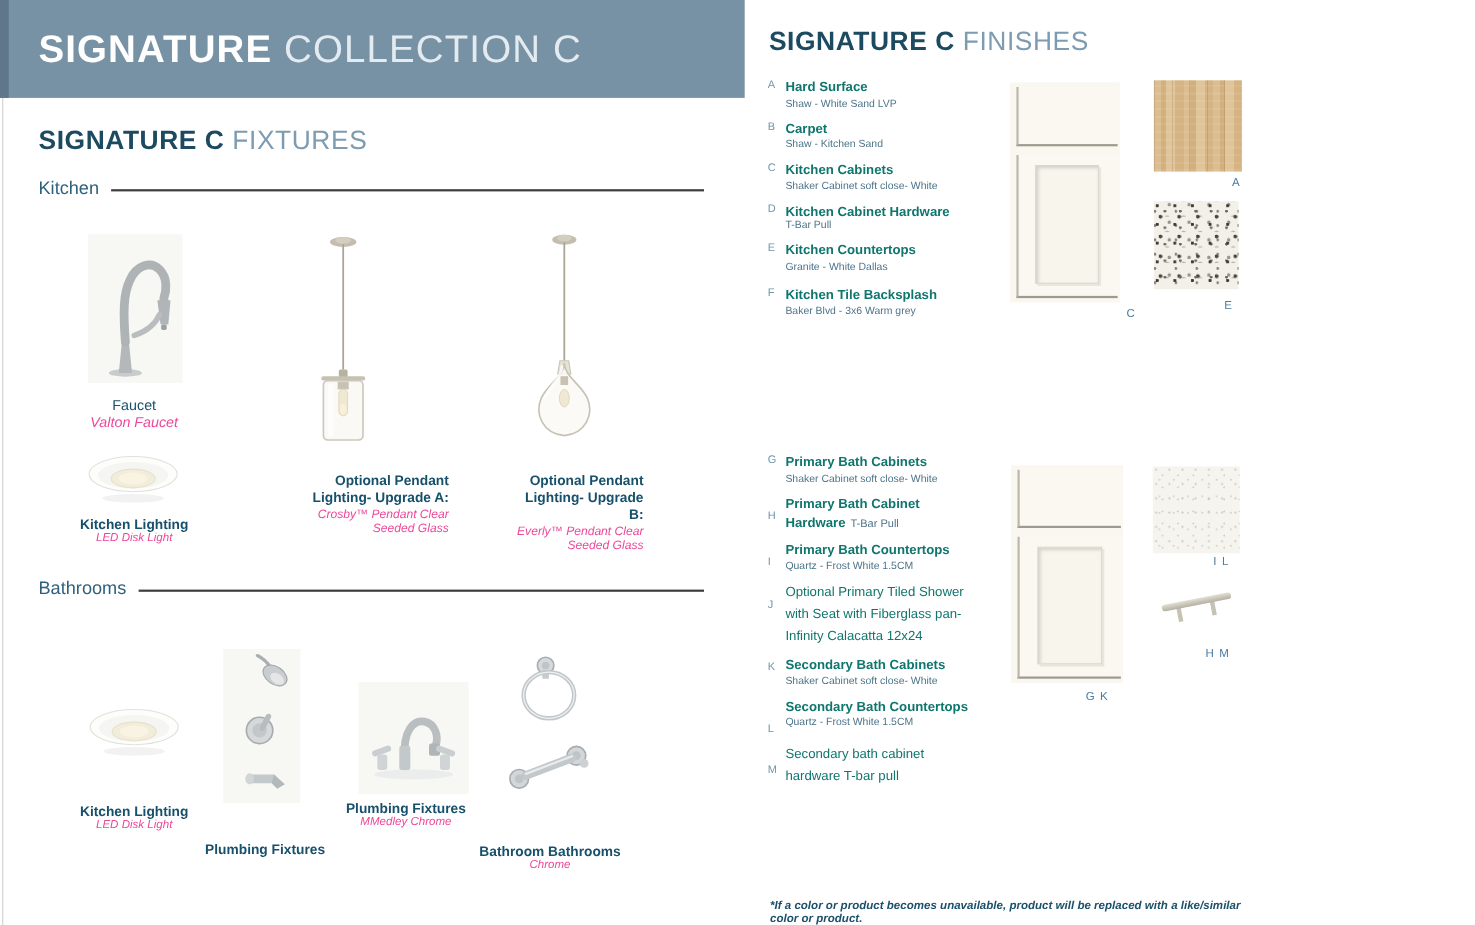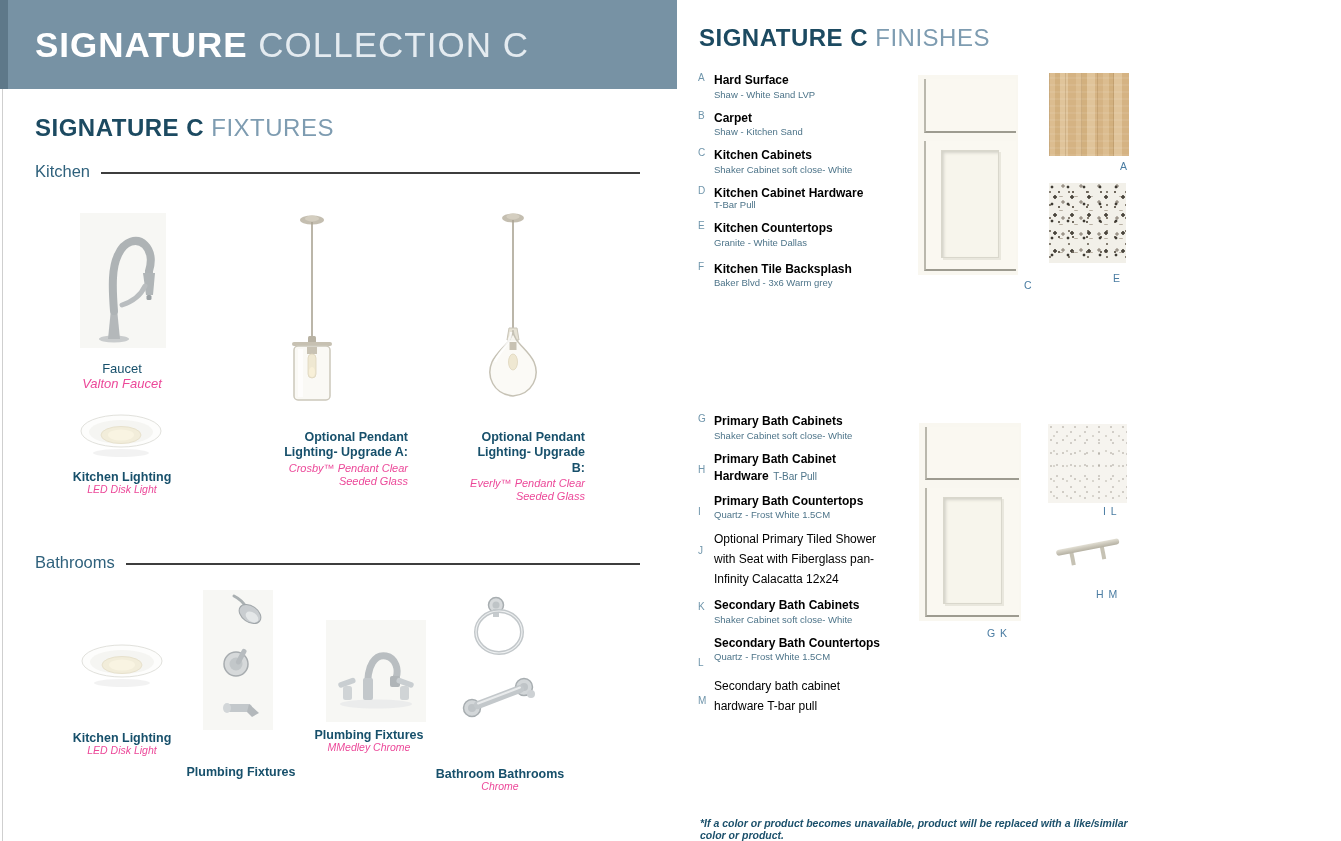--- a/index.html
+++ b/index.html
@@ -34,21 +34,21 @@
   .plabel .name{display:block;}
   .plabel.pend{line-height:1.22;text-align:right;}
   .plabel.pend .name{font-size:12.5px;}
   .plabel.pend .sub{font-size:11px;margin-top:1px;}
 
   
   .fin-list{display:block;}
   .fin-item{display:flex;margin-bottom:7px;}
   .fin-letter{width:16px;flex:0 0 16px;font-size:10px;color:#6f95ab;padding-top:2px;}
   .fin-text{width:172px;line-height:1.1;}
-  .fin-name{font-weight:bold;font-size:12px;color:#000000;}
+  .fin-name{font-weight:bold;font-size:12px;color:#0f766e;}
   .fin-name.reg{font-weight:400;}
   .fin-sub{display:block;font-size:9.5px;color:#4d7489;margin-top:2px;line-height:1.15;}
   .fin-item.inline .fin-sub{display:inline;margin-top:0;font-size:10px;}
 
   
   .sw-letter{position:absolute;font-size:10.5px;color:#4a7ca2;letter-spacing:1px;}
   .sw{position:absolute;}
   .sw-wood{background:
     repeating-linear-gradient(90deg,rgba(120,85,40,.18) 0 1px,transparent 1px 16px),
     repeating-linear-gradient(0deg,rgba(255,255,255,.07) 0 2px,transparent 2px 7px),
@@ -160,21 +160,21 @@
       <path d="M26,122 C26,134 14,141 10,152" stroke="rgba(255,255,255,0.8)" stroke-width="2.5" fill="none"></path>
       <rect x="24.5" y="132" width="7" height="8" fill="#c8c2b3"></rect>
       <ellipse cx="28" cy="152" rx="4.5" ry="8" fill="#efe8d2" stroke="#ded5bd" stroke-width="0.8"></ellipse>
     </svg>
   </div>
   <div class="abs plabel pend" style="left:463px;top:430px;width:122px;">
     <span class="name">Optional Pendant Lighting- Upgrade B:</span>
     <span class="sub">Everly™ Pendant Clear Seeded Glass</span>
   </div>
 
-  <div class="abs sec" style="left:35px;top:553px;">
+  <div class="abs sec" style="left:35px;top:526px;">
     <span class="t">Bathrooms</span>
       <span class="rule"></span>
   </div>
 
   <div class="abs" style="left:78px;top:637px;width:88px;height:56px;">
     <svg width="88" height="56" viewBox="0 0 86 56">
       <ellipse cx="43" cy="46" rx="28" ry="4" fill="rgba(0,0,0,0.05)"></ellipse>
       <ellipse cx="43" cy="24" rx="40" ry="16" fill="#fdfdfc" stroke="#e1e1dc" stroke-width="1"></ellipse>
       <ellipse cx="43" cy="25" rx="32" ry="12" fill="#f5f5f2"></ellipse>
       <ellipse cx="43" cy="28" rx="20" ry="8.5" fill="#f2edda" stroke="#e7e1cc" stroke-width="1"></ellipse>

